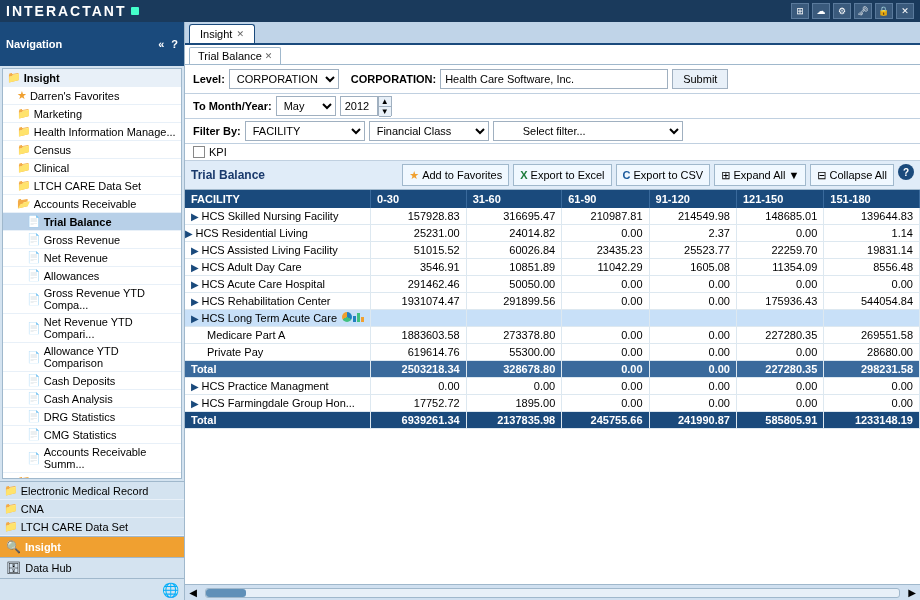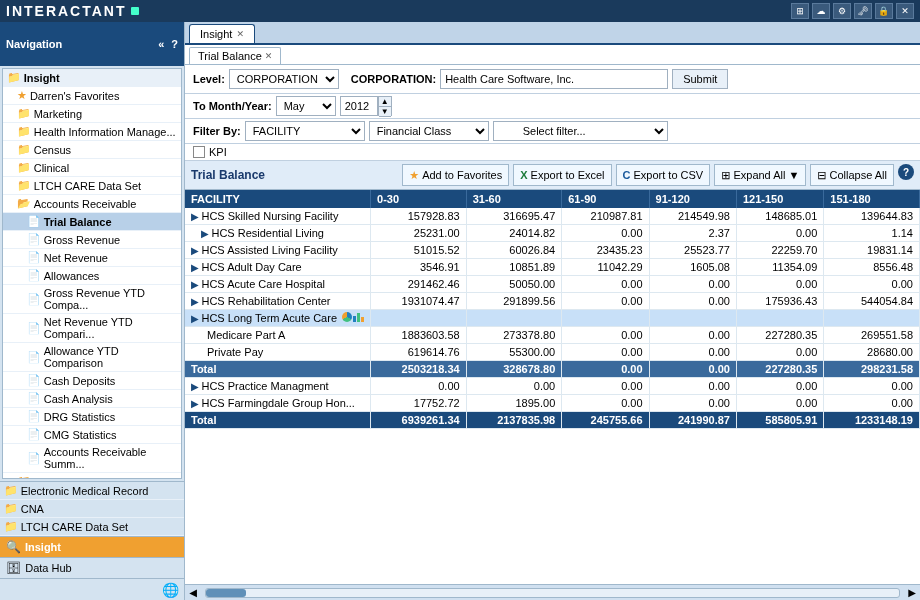--- a/index.html
+++ b/index.html
@@ -274,21 +274,21 @@
     </div>
     <div class="controls-bar" style="padding-top:2px;padding-bottom:2px;">
       <div class="ctrl-row">
         <span class="ctrl-label">Filter By:</span>
         <select class="ctrl-select" style="width:120px;">
           <option>FACILITY</option>
         </select>
         <select class="ctrl-select" style="width:120px;">
           <option>Financial Class</option>
         </select>
-        <select class="ctrl-select" style="width:175px;padding-left:25px;">
+        <select class="ctrl-select" style="width:190px;padding-left:25px;">
           <option>Select filter...</option>
         </select>
       </div>
     </div>
     <div class="kpi-row">
       <div class="checkbox"></div>
       <span>KPI</span>
     </div>
 
     <div class="toolbar">
@@ -336,21 +336,21 @@
         <tr>
               <td style="padding-left: 6px;"><span class="expand-arrow">▶ </span>HCS Skilled Nursing Facility</td>
               <td class="num-col">157928.83</td>
               <td class="num-col">316695.47</td>
               <td class="num-col">210987.81</td>
               <td class="num-col">214549.98</td>
               <td class="num-col">148685.01</td>
               <td class="num-col">139644.83</td>
             </tr>
             <tr>
-              <td style="padding-left: 16px;"><span class="expand-arrow">▶ </span>HCS Residential Living</td>
+              <td style="padding-left: 0;"><span class="expand-arrow">▶ </span>HCS Residential Living</td>
               <td class="num-col">25231.00</td>
               <td class="num-col">24014.82</td>
               <td class="num-col">0.00</td>
               <td class="num-col">2.37</td>
               <td class="num-col">0.00</td>
               <td class="num-col">1.14</td>
             </tr>
             <tr>
               <td style="padding-left: 6px;"><span class="expand-arrow">▶ </span>HCS Assisted Living Facility</td>
               <td class="num-col">51015.52</td>

